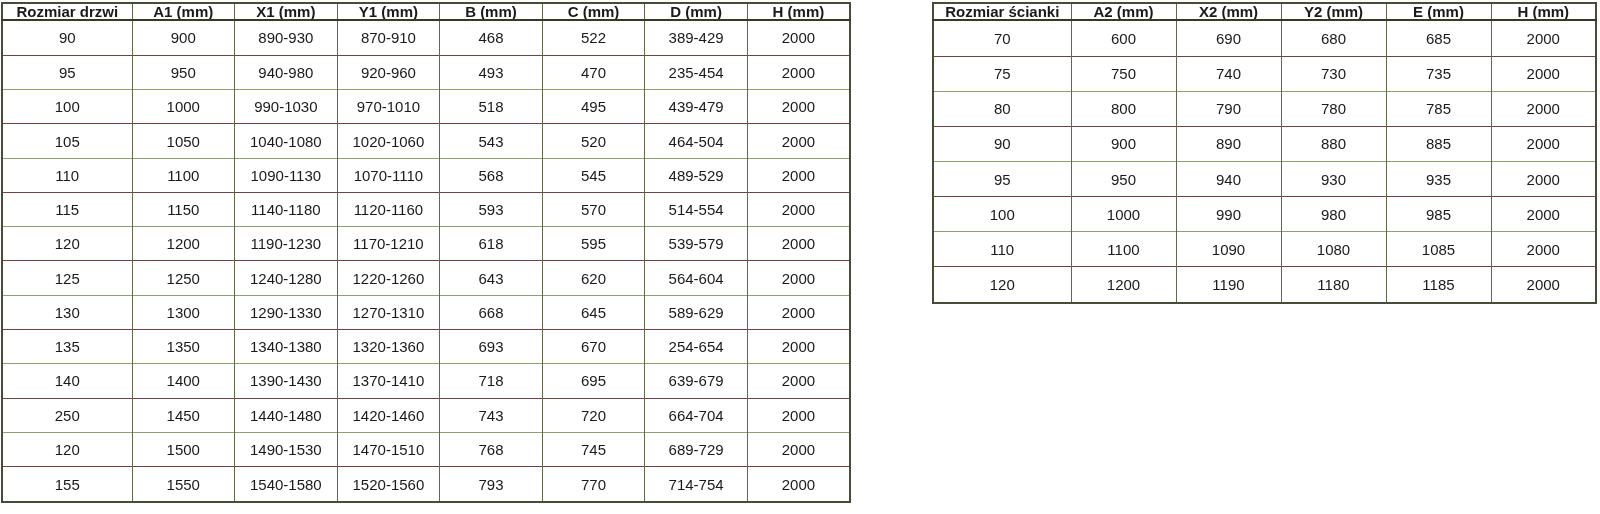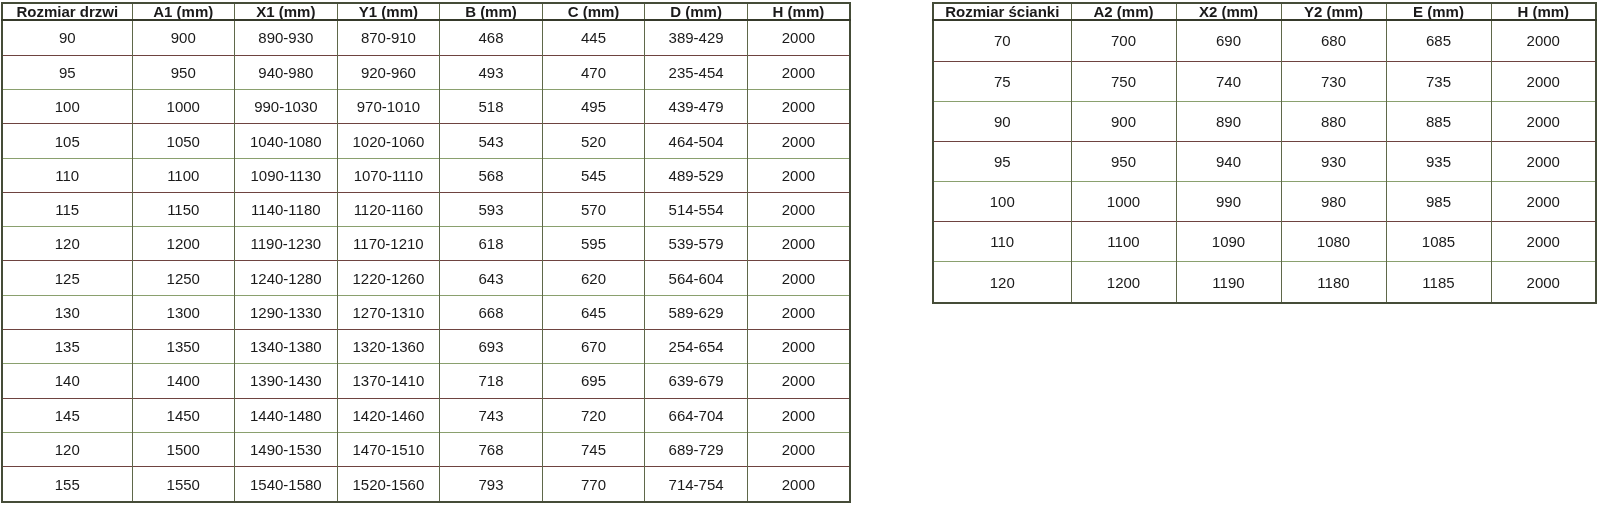--- a/index.html
+++ b/index.html
@@ -76,21 +76,21 @@
           <th>H (mm)</th>
         </tr>
       </thead>
       <tbody>
         <tr>
           <td>90</td>
           <td>900</td>
           <td>890-930</td>
           <td>870-910</td>
           <td>468</td>
-          <td>445</td>
+          <td>522</td>
           <td>389-429</td>
           <td>2000</td>
         </tr>
         <tr>
           <td>95</td>
           <td>950</td>
           <td>940-980</td>
           <td>920-960</td>
           <td>493</td>
           <td>470</td>
@@ -181,21 +181,21 @@
           <td>140</td>
           <td>1400</td>
           <td>1390-1430</td>
           <td>1370-1410</td>
           <td>718</td>
           <td>695</td>
           <td>639-679</td>
           <td>2000</td>
         </tr>
         <tr>
-          <td>145</td>
+          <td>250</td>
           <td>1450</td>
           <td>1440-1480</td>
           <td>1420-1460</td>
           <td>743</td>
           <td>720</td>
           <td>664-704</td>
           <td>2000</td>
         </tr>
         <tr>
           <td>120</td>
@@ -234,35 +234,43 @@
           <th>A2 (mm)</th>
           <th>X2 (mm)</th>
           <th>Y2 (mm)</th>
           <th>E (mm)</th>
           <th>H (mm)</th>
         </tr>
       </thead>
       <tbody>
         <tr>
           <td>70</td>
-          <td>700</td>
+          <td>600</td>
           <td>690</td>
           <td>680</td>
           <td>685</td>
           <td>2000</td>
         </tr>
         <tr>
           <td>75</td>
           <td>750</td>
           <td>740</td>
           <td>730</td>
           <td>735</td>
           <td>2000</td>
         </tr>
         <tr>
+          <td>80</td>
+          <td>800</td>
+          <td>790</td>
+          <td>780</td>
+          <td>785</td>
+          <td>2000</td>
+        </tr>
+        <tr>
           <td>90</td>
           <td>900</td>
           <td>890</td>
           <td>880</td>
           <td>885</td>
           <td>2000</td>
         </tr>
         <tr>
           <td>95</td>
           <td>950</td>

